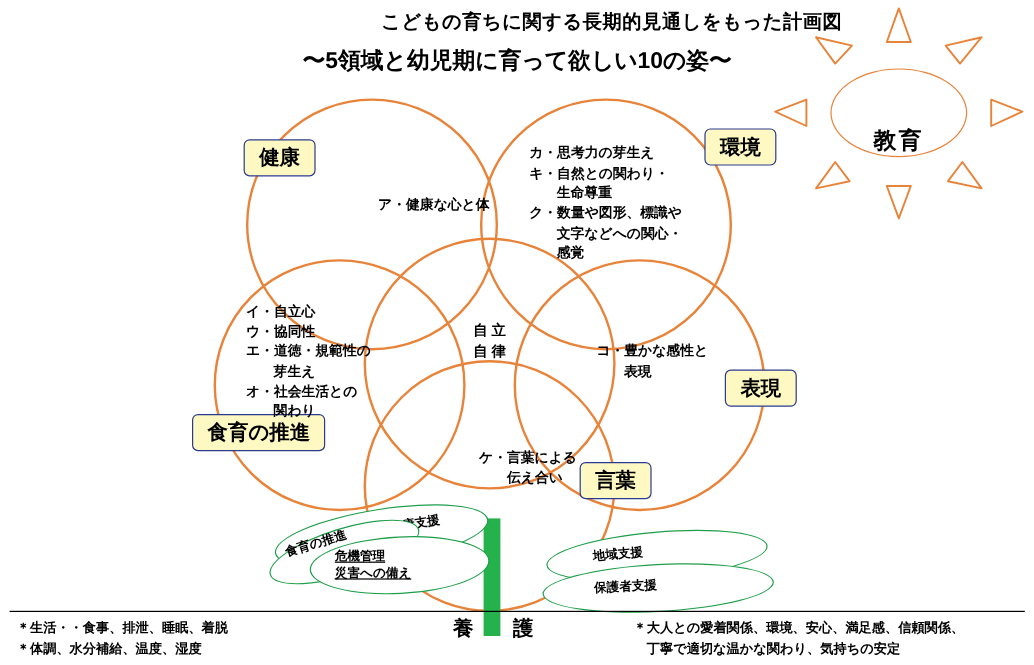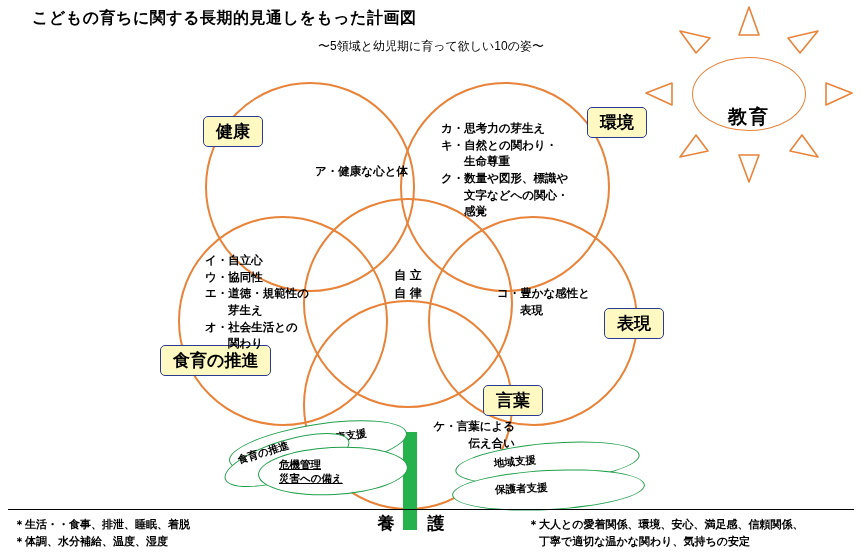--- a/index.html
+++ b/index.html
@@ -8,26 +8,26 @@
     background:#ffffff;
     font-family:"Liberation Sans", sans-serif;
     color:#000;
     position:relative;
     overflow:hidden;
   }
   #canvas{position:absolute;left:0;top:0;width:862px;height:554px;}
   .abs{position:absolute;}
 
   .title{
-    left:0;top:8px;width:702px;text-align:left;
-    font-size:16px;font-weight:bold;letter-spacing:0.5px;margin-left:32px;
+    left:0;top:8px;width:702px;text-align:right;
+    font-size:16px;font-weight:bold;letter-spacing:0.5px;
   }
   .subtitle{
     left:0;top:38px;width:862px;text-align:center;
-    font-size:12px;font-weight:normal;
+    font-size:19px;font-weight:bold;
   }
 
   
   .circle{
     border:2px solid #E8833A;border-radius:50%;
     box-sizing:border-box;background:transparent;
   }
 
   
   .labelbox{
@@ -141,21 +141,21 @@
   <div class="abs celltext" style="left:205px;top:252px;width:160px;">イ・自立心
 ウ・協同性
 エ・道徳・規範性の
 　　芽生え
 オ・社会生活との
 　　関わり</div>
 
   <div class="abs celltext" style="left:497px;top:285px;width:150px;">コ・豊かな感性と
 　　表現</div>
 
-  <div class="abs celltext" style="left:365px;top:374px;width:150px;text-align:right;margin-top:44px;">ケ・言葉による
+  <div class="abs celltext" style="left:365px;top:374px;width:150px;text-align:center;">ケ・言葉による
 　伝え合い</div>
 
   <div class="abs center-sub" style="left:348px;top:266px;width:120px;">自 立
 自 律</div>
 
   <div class="abs trunk" style="left:403px;top:432px;width:14px;height:98px;"></div>
 
   <div class="abs ellipse" style="left:228px;top:424px;width:180px;height:46px;transform:rotate(-9deg);"></div>
   <div class="abs elabel" style="left:282px;top:433px;transform:rotate(-9deg);">こどもの健康支援</div>
 

